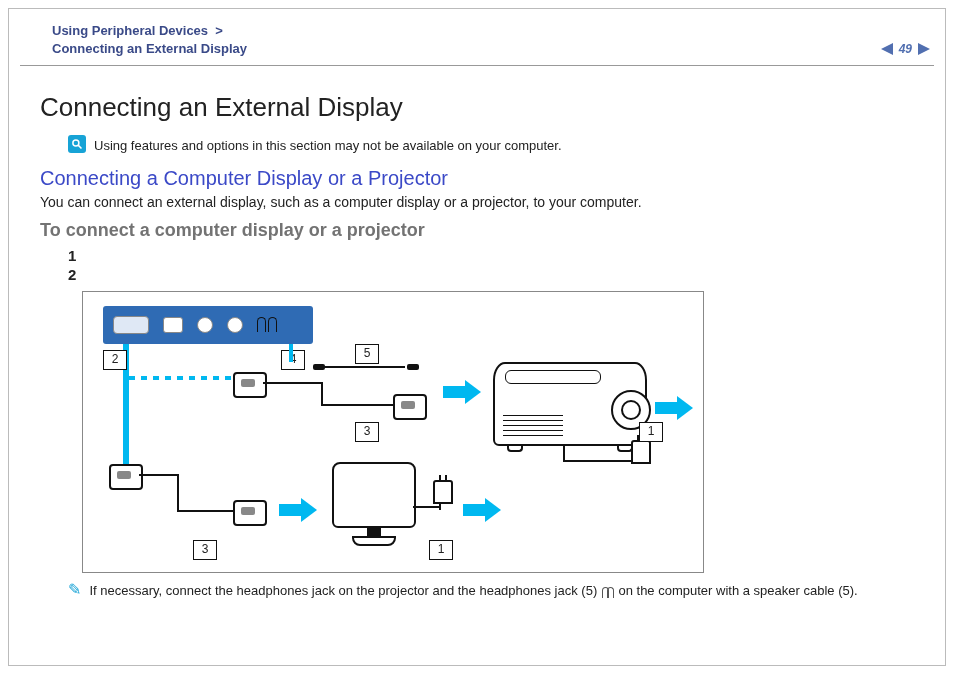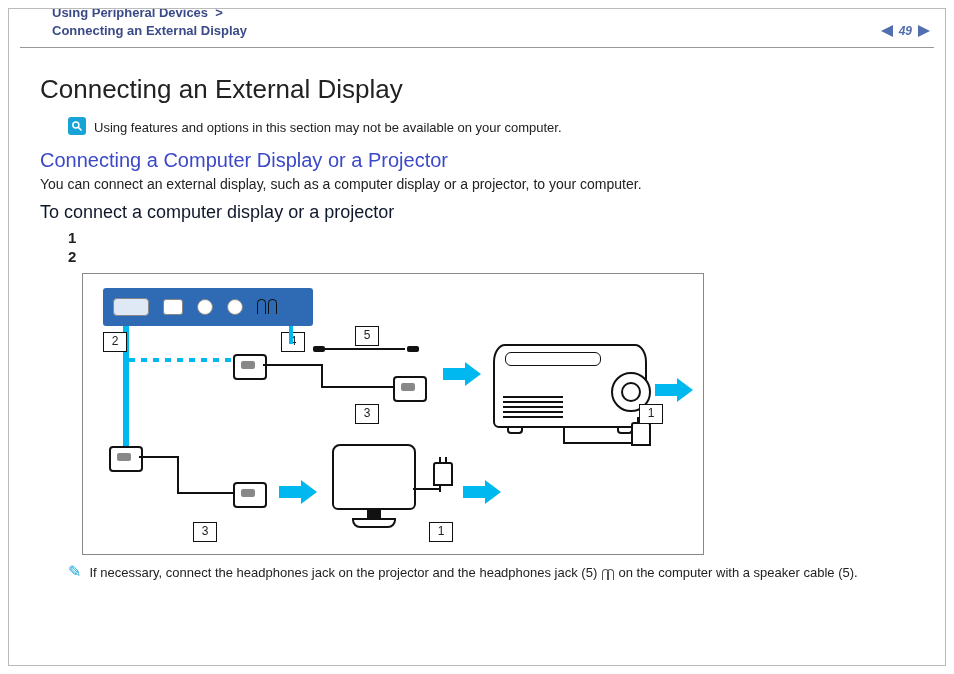--- a/index.html
+++ b/index.html
@@ -16,21 +16,21 @@
     position: absolute;
     left: 8px; top: 8px;
     width: 938px; height: 658px;
     border: 1px solid #bbb;
     box-sizing: border-box;
   }
   .header {
     display: flex;
     align-items: flex-start;
     justify-content: space-between;
-    padding: 4px 24px 8px 52px;
+    padding: 22px 24px 8px 52px;
   }
   .breadcrumb {
     color: #3a4a88;
     font-size: 13px;
     font-weight: bold;
     line-height: 1.35;
   }
   .breadcrumb .chev { color: #3a4a88; }
   .pager {
     display: flex;
@@ -82,22 +82,22 @@
   .note-text { font-size: 13px; margin-top:2px;}
 
   h2.subhead-blue {
     color: #3b49c7;
     font-weight: normal;
     font-size: 20px;
     margin: 14px 0 4px 0;
   }
   .body-text { font-size: 14px; margin: 4px 0 8px 0; }
   h3.subhead-gray {
-    color: #0f172a;
-    font-weight: normal;
+    color: #737373;
+    font-weight: bold;
     font-size: 18px;
     margin: 10px 0 6px 0;
   }
   ol.steps {
     margin: 4px 0 8px 28px;
     padding: 0;
     list-style: none;
     font-size: 15px;
   }
   ol.steps li {

